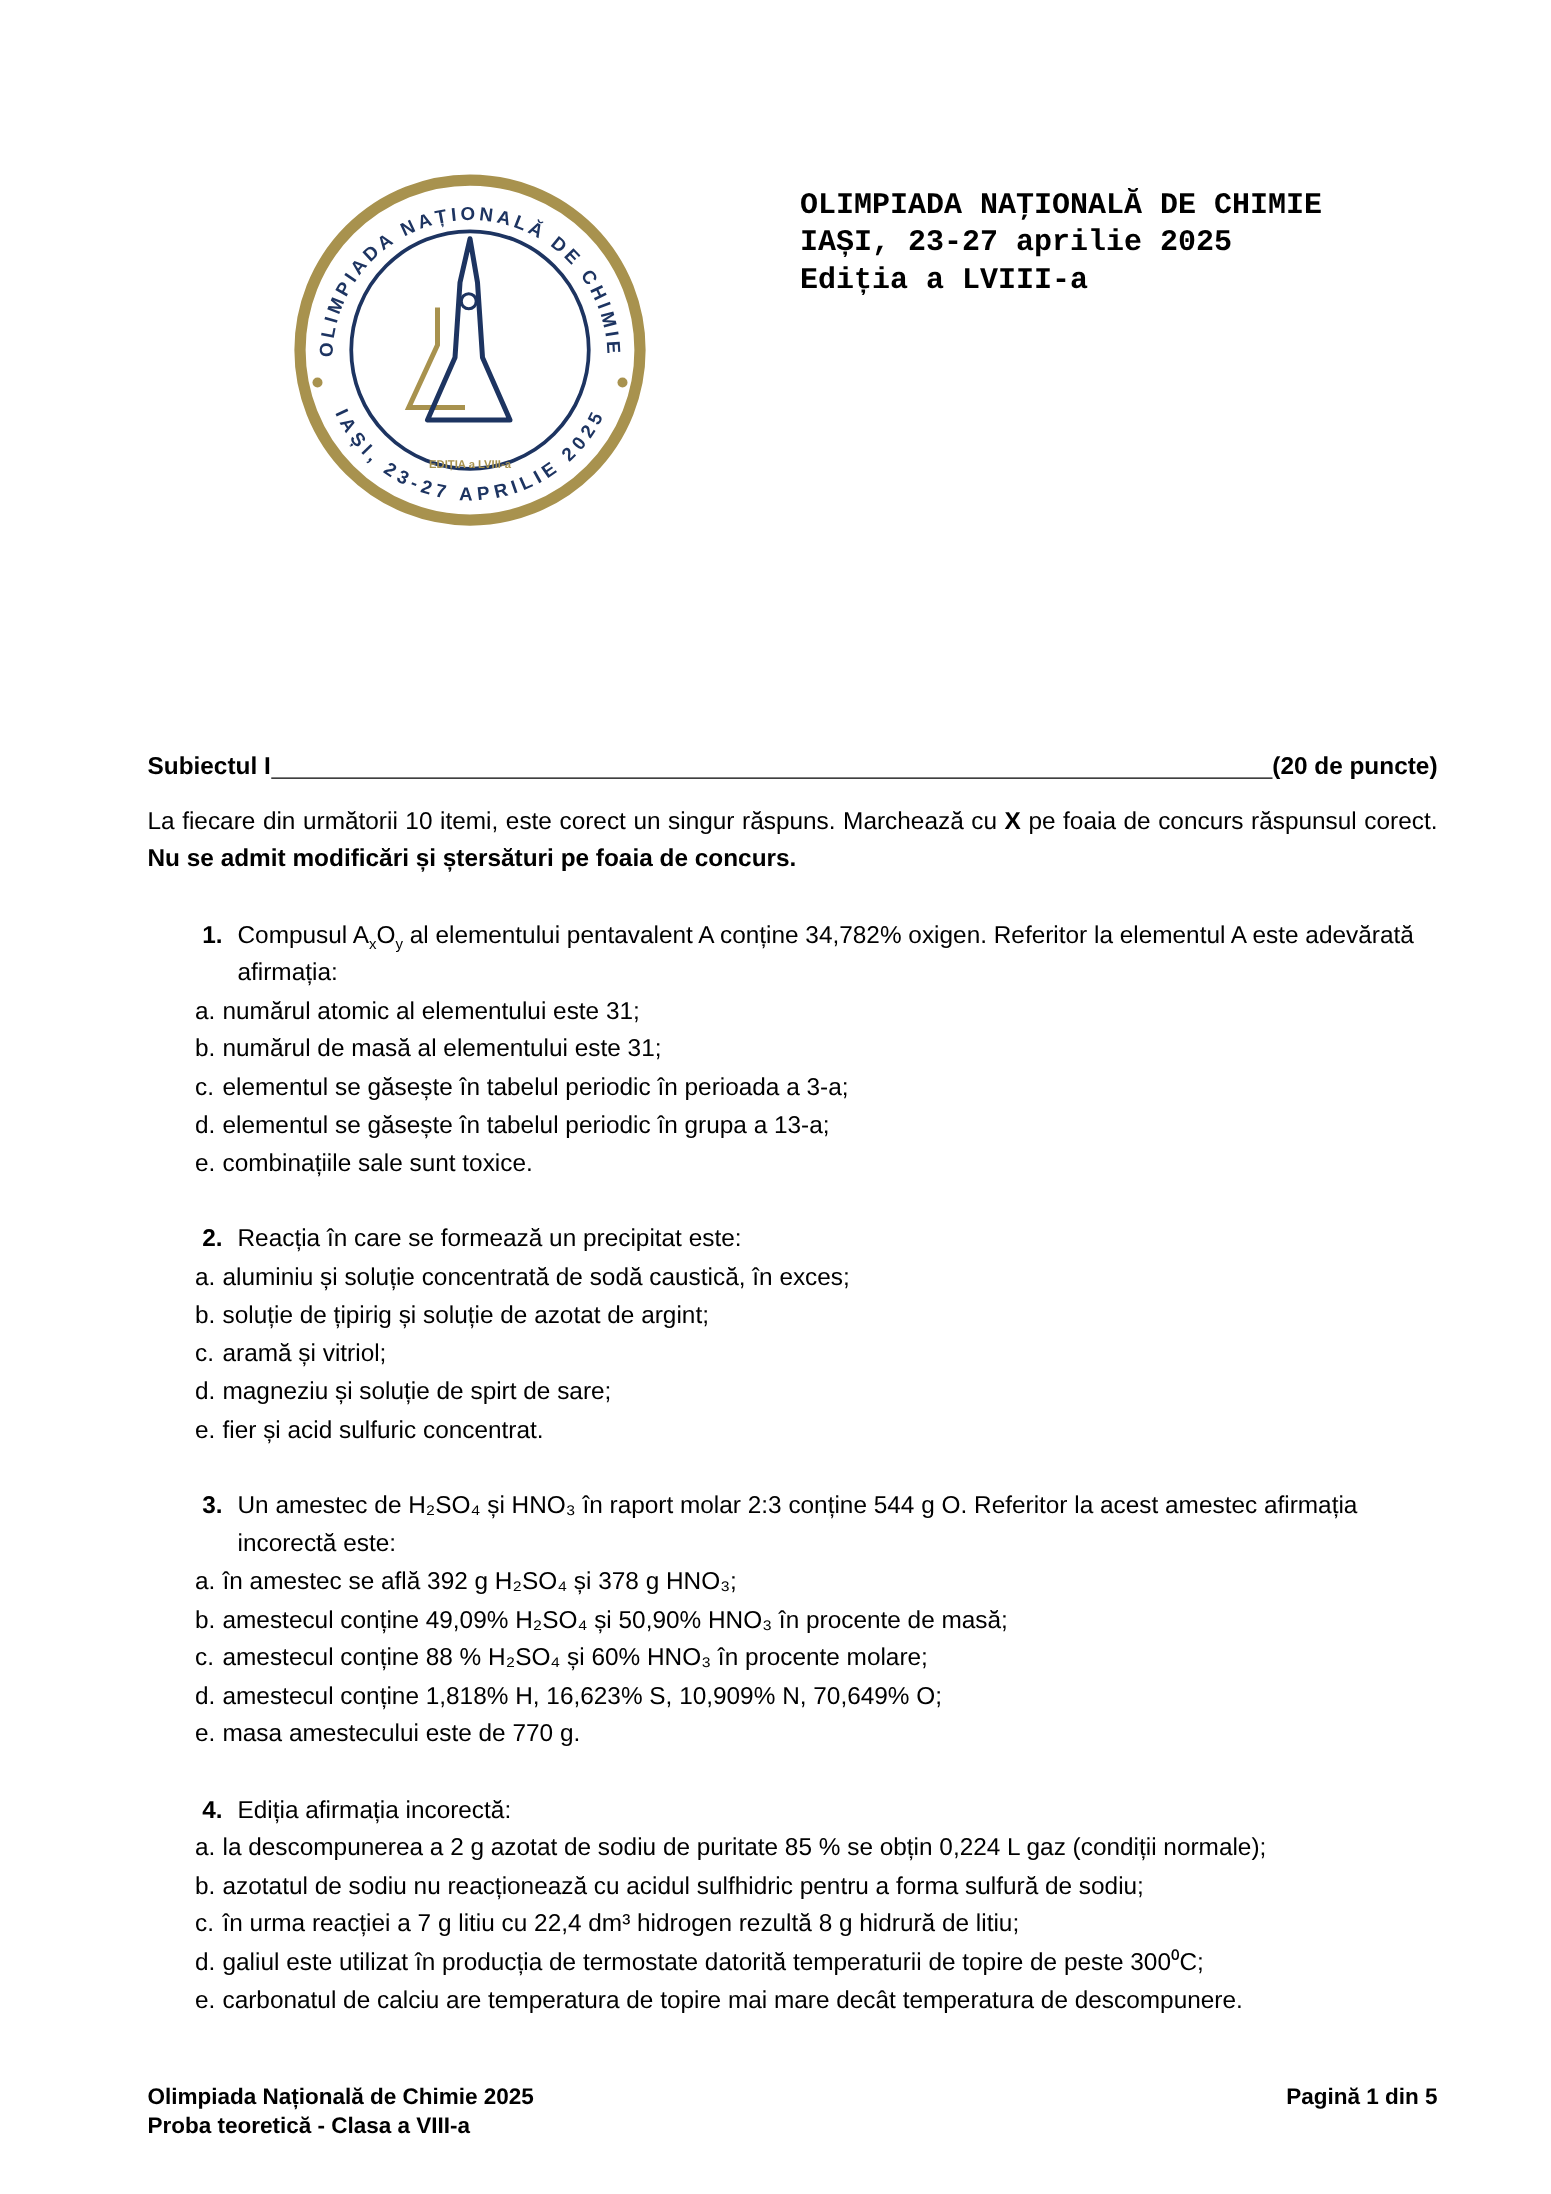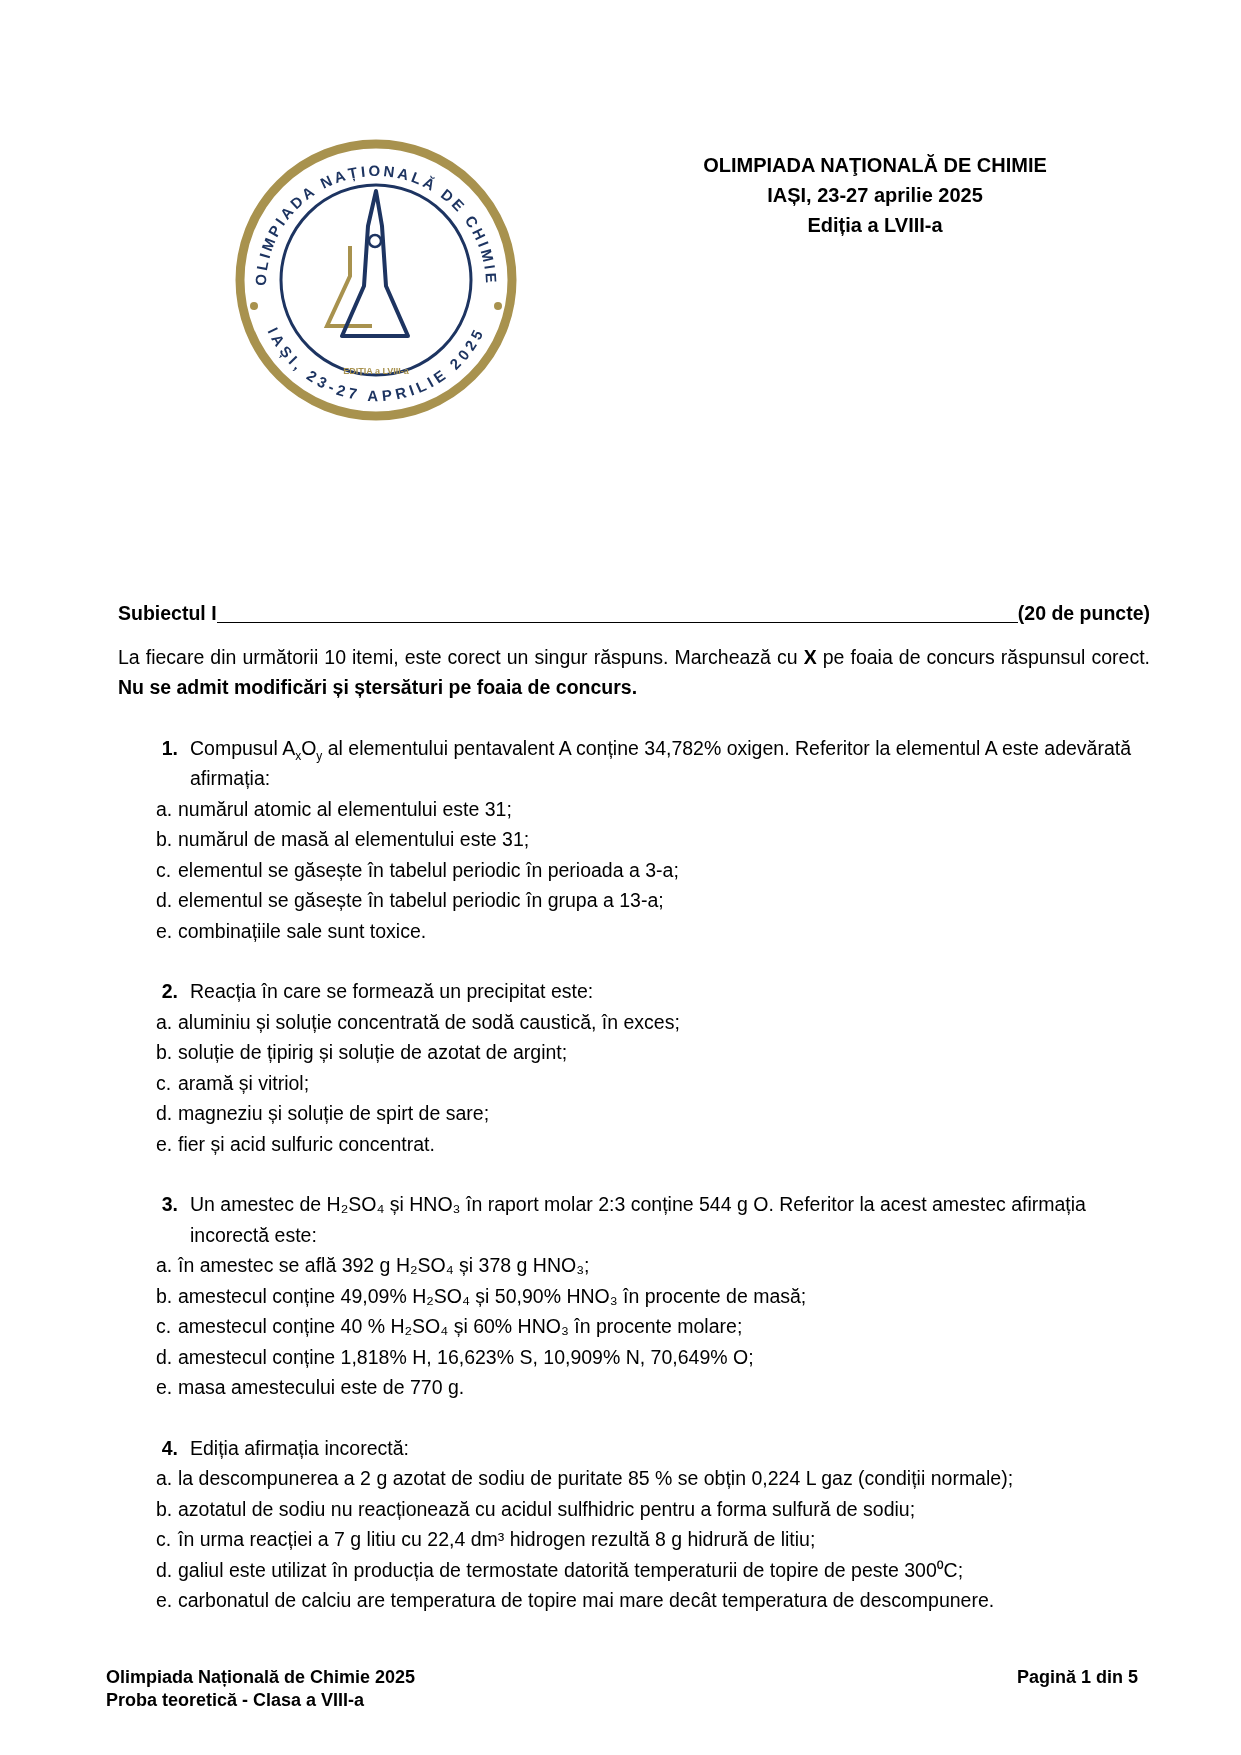--- a/index.html
+++ b/index.html
@@ -1,36 +1,36 @@
 <!DOCTYPE html>
 <html><head>
 <meta charset="utf-8">
 <style>
   html, body { margin:0; padding:0; background:#ffffff; }
   body { width:1241px; height:1755px; position:relative; overflow:hidden;
          font-family:"Liberation Sans", sans-serif; color:#000; }
   .logo { position:absolute; left:232px; top:136px; width:288px; height:288px; }
-  .hdr { position:absolute; left:640px; top:150px; width:470px; text-align:center;
-         font-weight:bold; font-size:20px; line-height:30px; }
+  .hdr { position:absolute; left:640px; top:150px; width:470px; text-align:left;
+         font-weight:bold; font-size:24px; line-height:30px;font-family:Liberation Mono, monospace; }
   .proba { position:absolute; left:440px; top:460px; width:380px; text-align:center;
            font-weight:bold; font-size:20px; line-height:30px; }
   .proba .u { text-decoration:underline; }
   .content { position:absolute; left:118px; top:578px; width:1032px; font-size:19.5px; line-height:30.5px; }
   .subj { display:flex; font-weight:bold; align-items:flex-end;margin-top:20px; }
   .subj .line { flex:1; border-bottom:1.5px solid #000; margin:0 0 6px 0; height:1px; }
   .instr { text-align:justify;margin-top:13px; }
   .q { margin-top:30px; }
   .qrow { display:flex; }
   .qnum { width:40px; text-align:right; padding-right:12px; font-weight:bold; flex:none; margin-left:20px; }
   .qtext { flex:1; }
   .opt { display:flex; }
   .olab { width:60px; flex:none; padding-left:38px; box-sizing:border-box; }
   .otext { flex:1; white-space:nowrap; }
   sub, sup { font-size:12px; line-height:0; }
-  .footer { position:absolute; left:106px; top:1666px; width:1032px; font-weight:bold; font-size:18px; line-height:23px; }
+  .footer { position:absolute; left:118px; top:1666px; width:1032px; font-weight:bold; font-size:18px; line-height:23px; }
   .footer .right { position:absolute; right:0; top:0; }
 </style>
 </head>
 <body>
 
 <svg class="logo" viewBox="0 0 288 288">
   <defs>
     <path id="arcTop" d="M 34 150 A 110 110 0 0 1 254 150"></path>
     <path id="arcBot" d="M 40 175 A 108 108 0 0 0 248 175"></path>
   </defs>
@@ -137,21 +137,21 @@
         <div class="opt">
           <span class="olab">a.</span>
           <span class="otext">în amestec se află 392 g H₂SO₄ și 378 g HNO₃;</span>
         </div>
         <div class="opt">
           <span class="olab">b.</span>
           <span class="otext">amestecul conține 49,09% H₂SO₄ și 50,90% HNO₃ în procente de masă;</span>
         </div>
         <div class="opt">
           <span class="olab">c.</span>
-          <span class="otext">amestecul conține 40 % H₂SO₄ și 60% HNO₃ în  procente molare;</span>
+          <span class="otext">amestecul conține 88 % H₂SO₄ și 60% HNO₃ în  procente molare;</span>
         </div>
         <div class="opt">
           <span class="olab">d.</span>
           <span class="otext">amestecul conține 1,818% H, 16,623% S, 10,909% N, 70,649% O;</span>
         </div>
         <div class="opt">
           <span class="olab">e.</span>
           <span class="otext">masa amestecului este de 770 g.</span>
         </div>
       </div>

